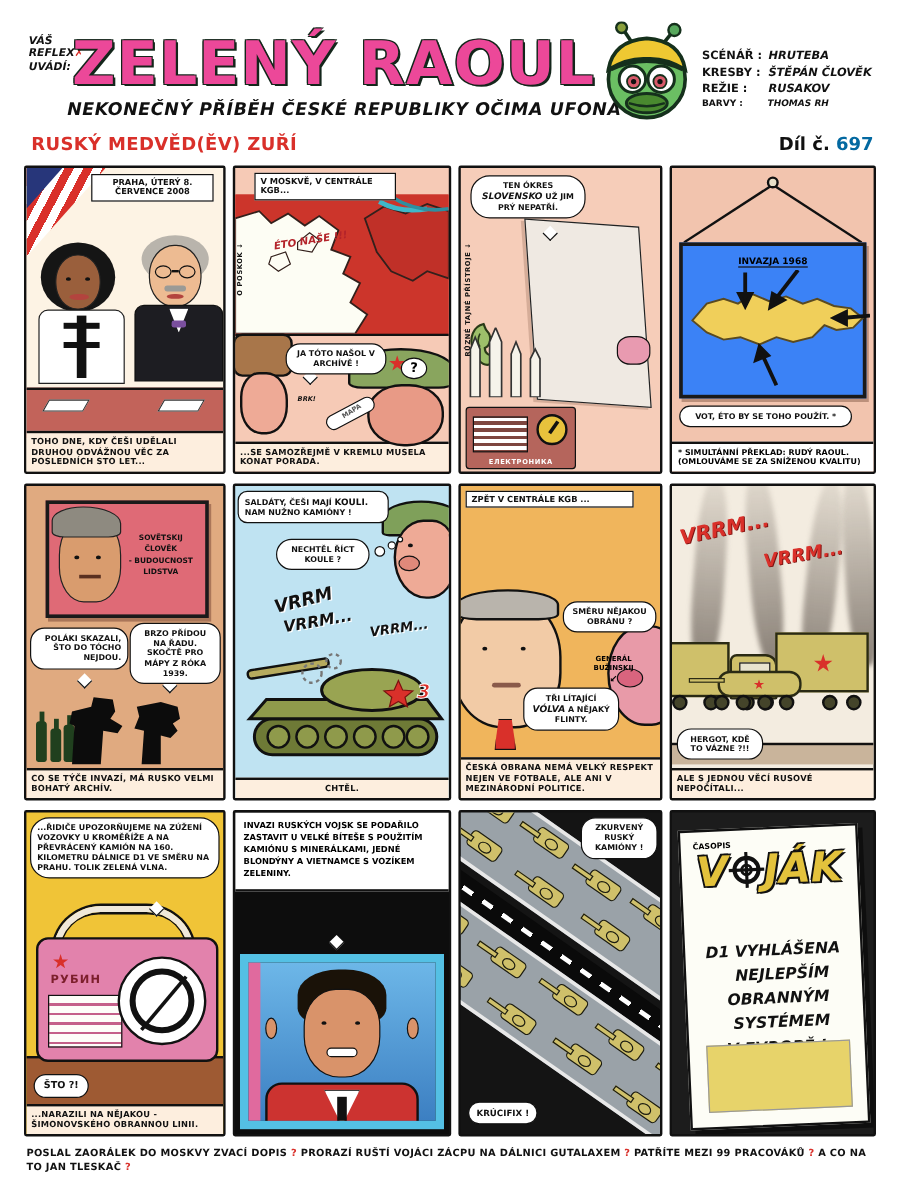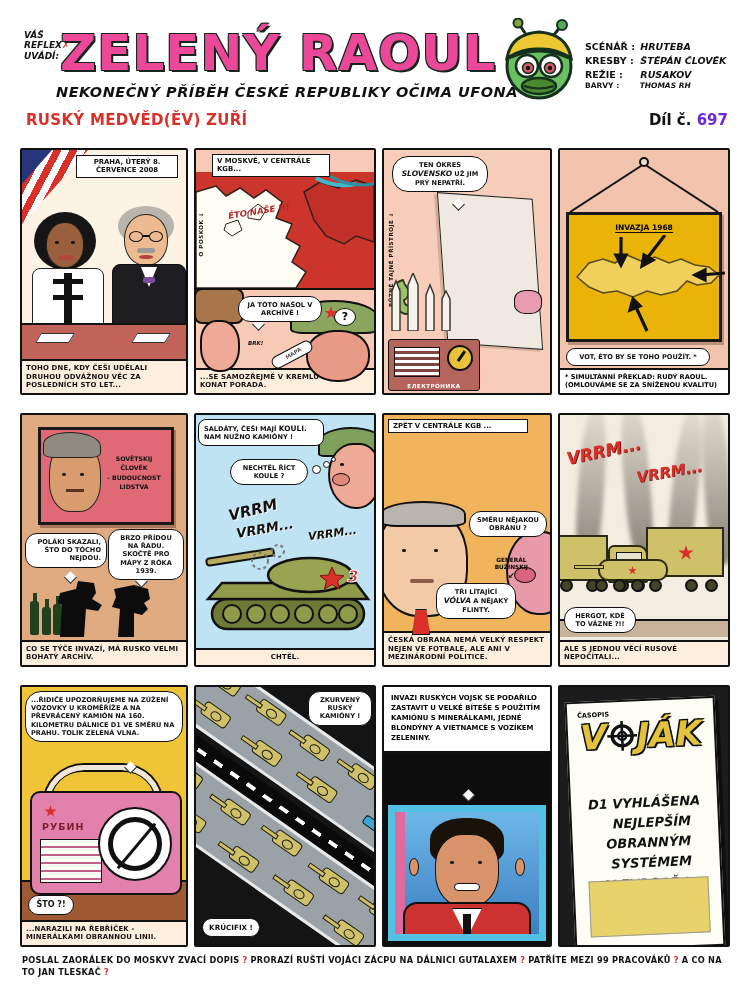--- a/index.html
+++ b/index.html
@@ -14,25 +14,25 @@
   .subtitle { position:absolute; left:56px; top:84px; font-size:14.5px; font-weight:900; font-style:italic; color:#111; letter-spacing:0.5px; }
   .alien { position:absolute; left:497px; top:18px; width:84px; height:84px; }
   .credits { position:absolute; left:585px; top:40px; font-size:9.5px; font-weight:bold; font-style:italic; color:#111; line-height:1.45; white-space:nowrap; }
   .credits .row4 { font-size:7.5px; }
   .credits i { font-style:normal; display:inline-block; width:52px; }
 
   
   .striphead { position:absolute; left:26px; right:22px; top:111px; height:22px; }
   .ep-title { position:absolute; left:0; top:0; font-size:15px; font-weight:900; color:#d9302a; letter-spacing:0.3px; }
   .part { position:absolute; right:0; top:0; font-size:15px; font-weight:900; color:#111; }
-  .part b { color:#6d28d9; }
+  .part b { color:#0369a1; }
 
   
   .grid { position:absolute; left:20px; top:138px; display:grid; grid-template-columns:168px 182px 170px 172px; grid-template-rows:257px 264px 272px; gap:8px 6px; }
-  .panel { position:relative; border:2.2px solid #111; border-radius:2px; background:#fff; overflow:hidden;margin-top:10px; }
+  .panel { position:relative; border:2.2px solid #111; border-radius:2px; background:#fff; overflow:hidden; }
 
   .cap { position:absolute; left:0; right:0; bottom:0; background:#fdeede; border-top:2px solid #111; font-size:6.9px; font-weight:bold; letter-spacing:0.2px; padding:3px 4px; color:#111; line-height:1.25; }
   .capbox { position:absolute; background:#fff; border:1.6px solid #111; font-size:6.9px; font-weight:bold; padding:2px 4px; color:#111; line-height:1.2; z-index:5; }
   .bubble { position:absolute; background:#fff; border:1.7px solid #111; border-radius:12px; font-size:6.6px; font-weight:bold; text-align:center; padding:4px 5px; color:#111; line-height:1.25; z-index:6; }
   .tail { position:absolute; width:9px; height:9px; background:#fff; border-right:1.7px solid #111; border-bottom:1.7px solid #111; transform:rotate(45deg); z-index:5; }
   .vtext { writing-mode:vertical-rl; transform:rotate(180deg); font-size:5.6px; font-weight:bold; color:#111; letter-spacing:0.5px; }
   .sfx { position:absolute; font-weight:900; font-style:italic; color:#111; z-index:4; white-space:nowrap; }
   .sfx.red { color:#d9302a; text-shadow:0.7px 0.7px 0 #7a1210; }
   .star { display:inline-block; background:#d9302a; clip-path:polygon(50% 0%,61% 35%,98% 35%,68% 57%,79% 91%,50% 70%,21% 91%,32% 57%,2% 35%,39% 35%); }
 
@@ -62,21 +62,21 @@
   .sheet { position:absolute; left:58px; top:46px; width:96px; height:150px; background:#efe9e2; border:1.5px solid #222; transform:skewY(8deg) rotate(-4deg); box-shadow:-3px 2px 0 rgba(120,80,60,.25); }
   .kremlin { position:absolute; left:2px; bottom:58px; z-index:2; }
   .device { position:absolute; left:4px; bottom:2px; width:92px; height:52px; background:#b5655c; border:1.8px solid #111; border-radius:3px; z-index:3; }
   .grill { position:absolute; left:5px; top:7px; width:46px; height:30px; background:repeating-linear-gradient(#fff 0 3px,#7e463f 3px 6px); border:1.2px solid #111; }
   .dial { position:absolute; right:6px; top:5px; width:26px; height:26px; border-radius:50%; background:#e8c23c; border:2px solid #111; }
   .dial::after { content:""; position:absolute; left:11px; top:3px; width:2.5px; height:12px; background:#111; transform:rotate(35deg); }
   .devlabel { position:absolute; left:0; right:0; bottom:1px; text-align:center; font-size:5.6px; font-weight:bold; color:#fff; letter-spacing:0.5px; }
 
   
   .r1p4 { background:#f2c4ae; }
-  .mapframe { position:absolute; left:6px; top:62px; right:6px; height:130px; border:3px solid #1a1a1a; background:#eab308; box-shadow:2px 3px 0 rgba(90,50,30,.35); }
+  .mapframe { position:absolute; left:6px; top:62px; right:6px; height:130px; border:3px solid #1a1a1a; background:#3b82f6; box-shadow:2px 3px 0 rgba(90,50,30,.35); }
   .maptitle { position:absolute; left:50%; transform:translateX(-50%); top:8px; font-size:7.5px; font-weight:bold; border-bottom:1.4px solid #111; white-space:nowrap; }
   .footnote { position:absolute; left:0; right:0; bottom:0; background:#fff; border-top:2px solid #111; font-size:6.6px; font-weight:bold; padding:3px 5px; line-height:1.3; }
 
   
   .r2p1 { background:#e0aa80; }
   .poster { position:absolute; left:16px; top:12px; width:136px; height:98px; background:#df6a76; border:3.5px solid #1a1a1a; box-shadow:2px 3px 0 rgba(90,40,30,.4); }
   .poster-face { position:absolute; left:8px; top:10px; width:52px; height:72px; background:#d99c6e; border-radius:45% 45% 40% 40%; border:1.6px solid #222; }
   .poster-cap { position:absolute; left:2px; top:2px; width:58px; height:26px; background:#8e8a80; border:1.6px solid #222; border-radius:50% 60% 20% 20%; }
   .poster-txt { position:absolute; right:4px; top:24px; width:66px; font-size:6.2px; font-weight:bold; text-align:center; line-height:1.5; color:#111; }
   .bottle { position:absolute; width:9px; height:34px; background:#20401e; border-radius:3px 3px 2px 2px; }
@@ -457,21 +457,40 @@
       <div class="tail" style="left:104px; top:76px;"></div>
       <div class="radio-handle"></div>
       <div class="radio">
         <span class="star" style="width:13px; height:13px; position:absolute; left:12px; top:12px;"></span>
         <div class="radio-brand">РУБИН</div>
         <div class="radio-grill"></div>
         <div class="radio-dial"></div>
       </div>
       <div class="table3"></div>
       <div class="bubble" style="left:6px; bottom:30px; width:46px; font-size:8px; z-index:7;">ŠTO ?!</div>
-      <div class="cap">...NARAZILI NA ŘEBŘÍČEK - MINERÁLKAMI OBRANNOU LINII.</div>
+      <div class="cap">...NARAZILI NA NĚJAKOU - ŠIMONOVSKÉHO OBRANNOU LINII.</div>
+    </section>
+
+    <section class="panel r3p3">
+      <div class="bigbubble">INVAZI RUSKÝCH VOJSK SE PODAŘILO ZASTAVIT U VELKÉ BÍTEŠE S POUŽITÍM KAMIÓNU S MINERÁLKAMI, JEDNÉ BLONDÝNY A VIETNAMCE S VOZÍKEM ZELENINY.</div>
+      <div class="tail" style="left:80px; top:104px; z-index:6;"></div>
+      <div class="tv">
+        <div class="tv-pink"></div>
+        <div class="anchor-hair"></div>
+        <div class="anchor-face">
+          <div class="eye" style="left:14px; top:26px;"></div>
+            <div class="eye" style="left:42px; top:26px;"></div>
+          <div style="position:absolute; left:18px; top:48px; width:26px; height:8px; background:#fff; border:1.4px solid #111; border-radius:4px;"></div>
+        </div>
+        <div style="position:absolute; left:14px; top:46px; width:10px; height:18px; background:#d9936a; border:1.5px solid #111; border-radius:50%;"></div>
+        <div style="position:absolute; right:14px; top:46px; width:10px; height:18px; background:#d9936a; border:1.5px solid #111; border-radius:50%;"></div>
+        <div class="anchor-suit"></div>
+        <div class="anchor-shirt"></div>
+        <div style="position:absolute; left:50%; transform:translateX(-50%); bottom:-4px; width:8px; height:24px; background:#111; z-index:2;"></div>
+      </div>
     </section>
 
     <section class="panel r3p2">
       <div class="hw">
         <div class="lane" style="top:0;">
           <div class="mini-tank" style="left:30px; top:6px;"></div>
           <div class="mini-tank" style="left:84px; top:4px;"></div>
           <div class="mini-tank" style="left:140px; top:8px;"></div>
           <div class="mini-tank" style="left:196px; top:4px;"></div>
 
@@ -491,39 +510,20 @@
           <div class="mini-tank" style="left:80px; top:40px;"></div>
           <div class="mini-tank" style="left:146px; top:42px;"></div>
           <div class="mini-tank" style="left:210px; top:38px;"></div>
           <div class="mini-tank" style="left:274px; top:42px;"></div>
         </div>
       </div>
       <div class="bubble" style="right:2px; top:4px; width:64px; z-index:7;">ZKURVENÝ RUSKÝ KAMIÓNY !</div>
       <div class="bubble" style="left:6px; bottom:8px; width:58px; font-size:7.2px; z-index:7;">KRÚCIFIX !</div>
     </section>
 
-    <section class="panel r3p3">
-      <div class="bigbubble">INVAZI RUSKÝCH VOJSK SE PODAŘILO ZASTAVIT U VELKÉ BÍTEŠE S POUŽITÍM KAMIÓNU S MINERÁLKAMI, JEDNÉ BLONDÝNY A VIETNAMCE S VOZÍKEM ZELENINY.</div>
-      <div class="tail" style="left:80px; top:104px; z-index:6;"></div>
-      <div class="tv">
-        <div class="tv-pink"></div>
-        <div class="anchor-hair"></div>
-        <div class="anchor-face">
-          <div class="eye" style="left:14px; top:26px;"></div>
-            <div class="eye" style="left:42px; top:26px;"></div>
-          <div style="position:absolute; left:18px; top:48px; width:26px; height:8px; background:#fff; border:1.4px solid #111; border-radius:4px;"></div>
-        </div>
-        <div style="position:absolute; left:14px; top:46px; width:10px; height:18px; background:#d9936a; border:1.5px solid #111; border-radius:50%;"></div>
-        <div style="position:absolute; right:14px; top:46px; width:10px; height:18px; background:#d9936a; border:1.5px solid #111; border-radius:50%;"></div>
-        <div class="anchor-suit"></div>
-        <div class="anchor-shirt"></div>
-        <div style="position:absolute; left:50%; transform:translateX(-50%); bottom:-4px; width:8px; height:24px; background:#111; z-index:2;"></div>
-      </div>
-    </section>
-
     <section class="panel r3p4">
       <div class="mag">
         <div class="mag-kicker">ČASOPIS</div>
         <div class="mag-title">
           <span>V</span><span><svg width="30" height="30" viewBox="0 0 30 30">
                 <circle cx="15" cy="15" r="10" fill="#fff" stroke="#111" stroke-width="3.4"></circle>
                 <circle cx="15" cy="15" r="4" fill="none" stroke="#111" stroke-width="2.4"></circle>
                 <line x1="15" y1="0" x2="15" y2="30" stroke="#111" stroke-width="2.6"></line>
                 <line x1="0" y1="15" x2="30" y2="15" stroke="#111" stroke-width="2.6"></line>
               </svg></span><span>JÁK</span>

